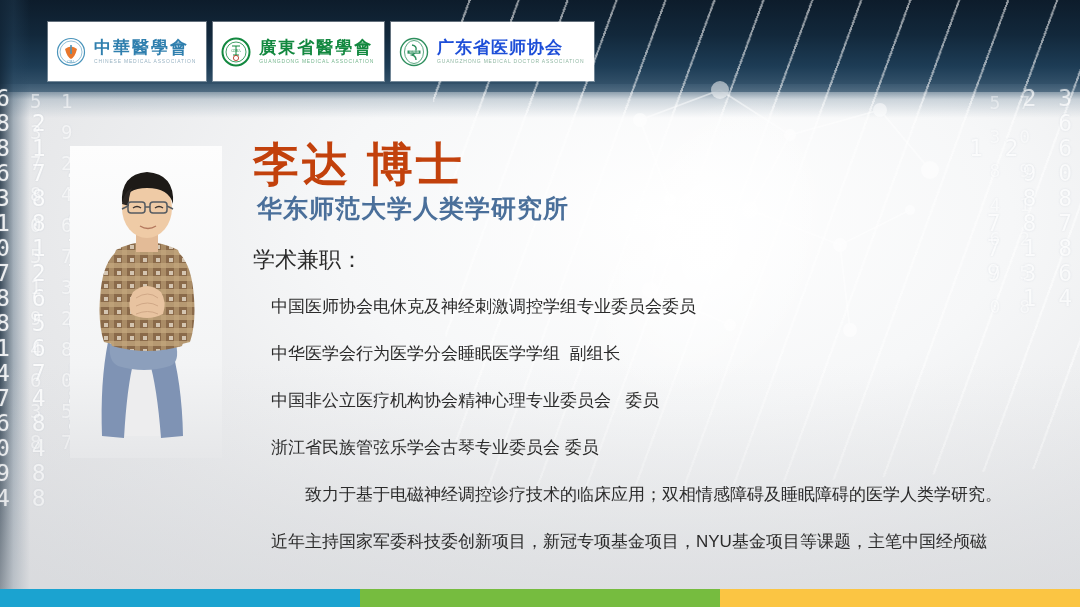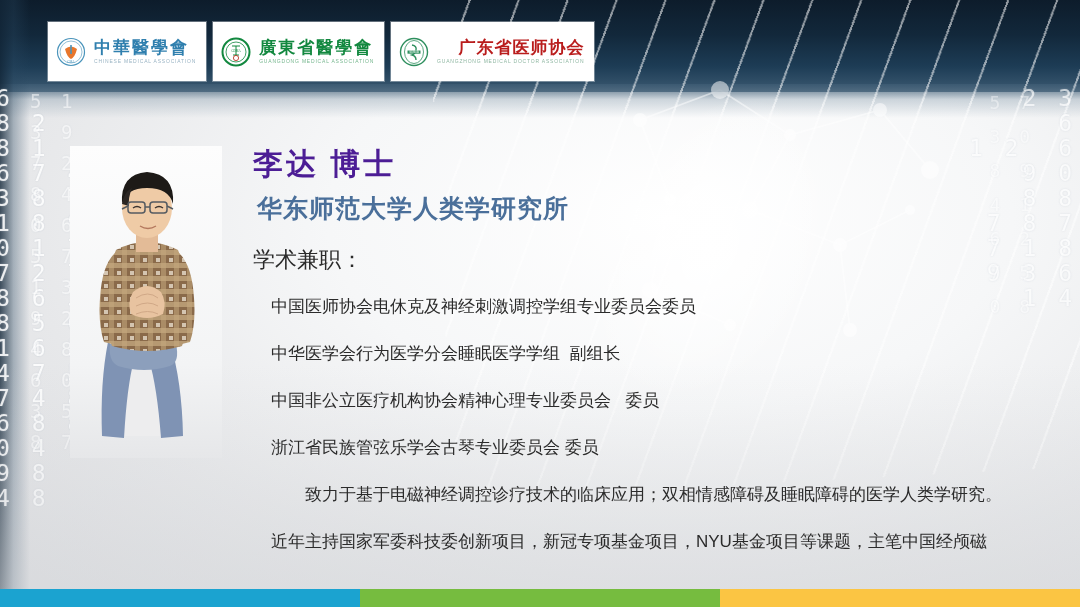--- a/index.html
+++ b/index.html
@@ -123,45 +123,45 @@
     line-height: 8px;
     letter-spacing: 0.8px;
     white-space: nowrap;
     transform: scale(1, 1.05);
     transform-origin: left center;
   }
   .cma .logo-cn { color: #2f7fae; }
   .cma .logo-en { color: #9ab4c4; }
   .gma .logo-cn { color: #12883f; }
   .gma .logo-en { color: #77b78f; }
-  .gmda .logo-cn { color: #b91c1c; font-family: "Liberation Sans", sans-serif; letter-spacing: 1px; text-align: right; }
+  .gmda .logo-cn { color: #1d4ed8; font-family: "Liberation Sans", sans-serif; letter-spacing: 1px; }
   .gmda .logo-en { color: #8fb7a2; }
 
   
   .portrait {
     position: absolute;
     left: 70px; top: 146px;
     width: 152px; height: 312px;
     z-index: 5;
   }
 
   
   .content {
     position: absolute;
     left: 253px; top: 142px;
     width: 800px;
     z-index: 5;
   }
   .person-name {
     font-family: "Liberation Sans", sans-serif;
     font-weight: bold;
-    font-size: 30px;
+    font-size: 46px;
     line-height: 44px;
     letter-spacing: 3px;
-    color: #4c1d95;
+    color: #c2410c;
     margin: 0 0 6px 0;
   }
   .person-affil {
     font-family: "Liberation Sans", sans-serif;
     font-size: 25px;
     line-height: 32px;
     letter-spacing: 1px;
     color: #4a6f9a;
     margin: 0 0 22px 4px;
   }

